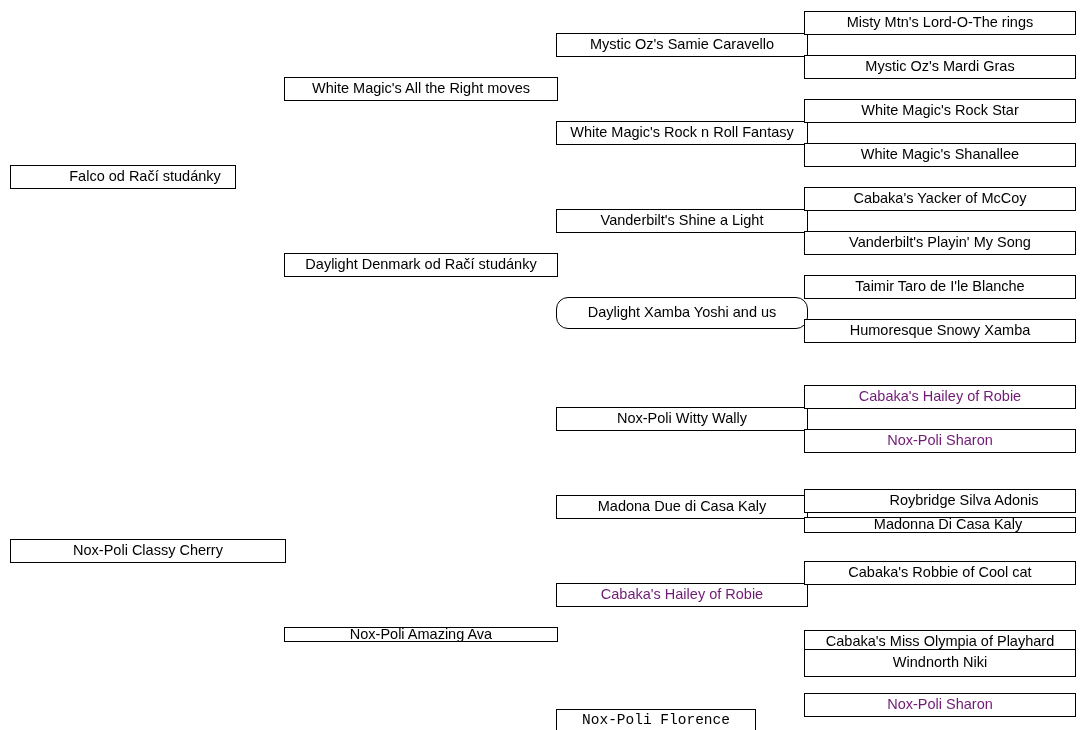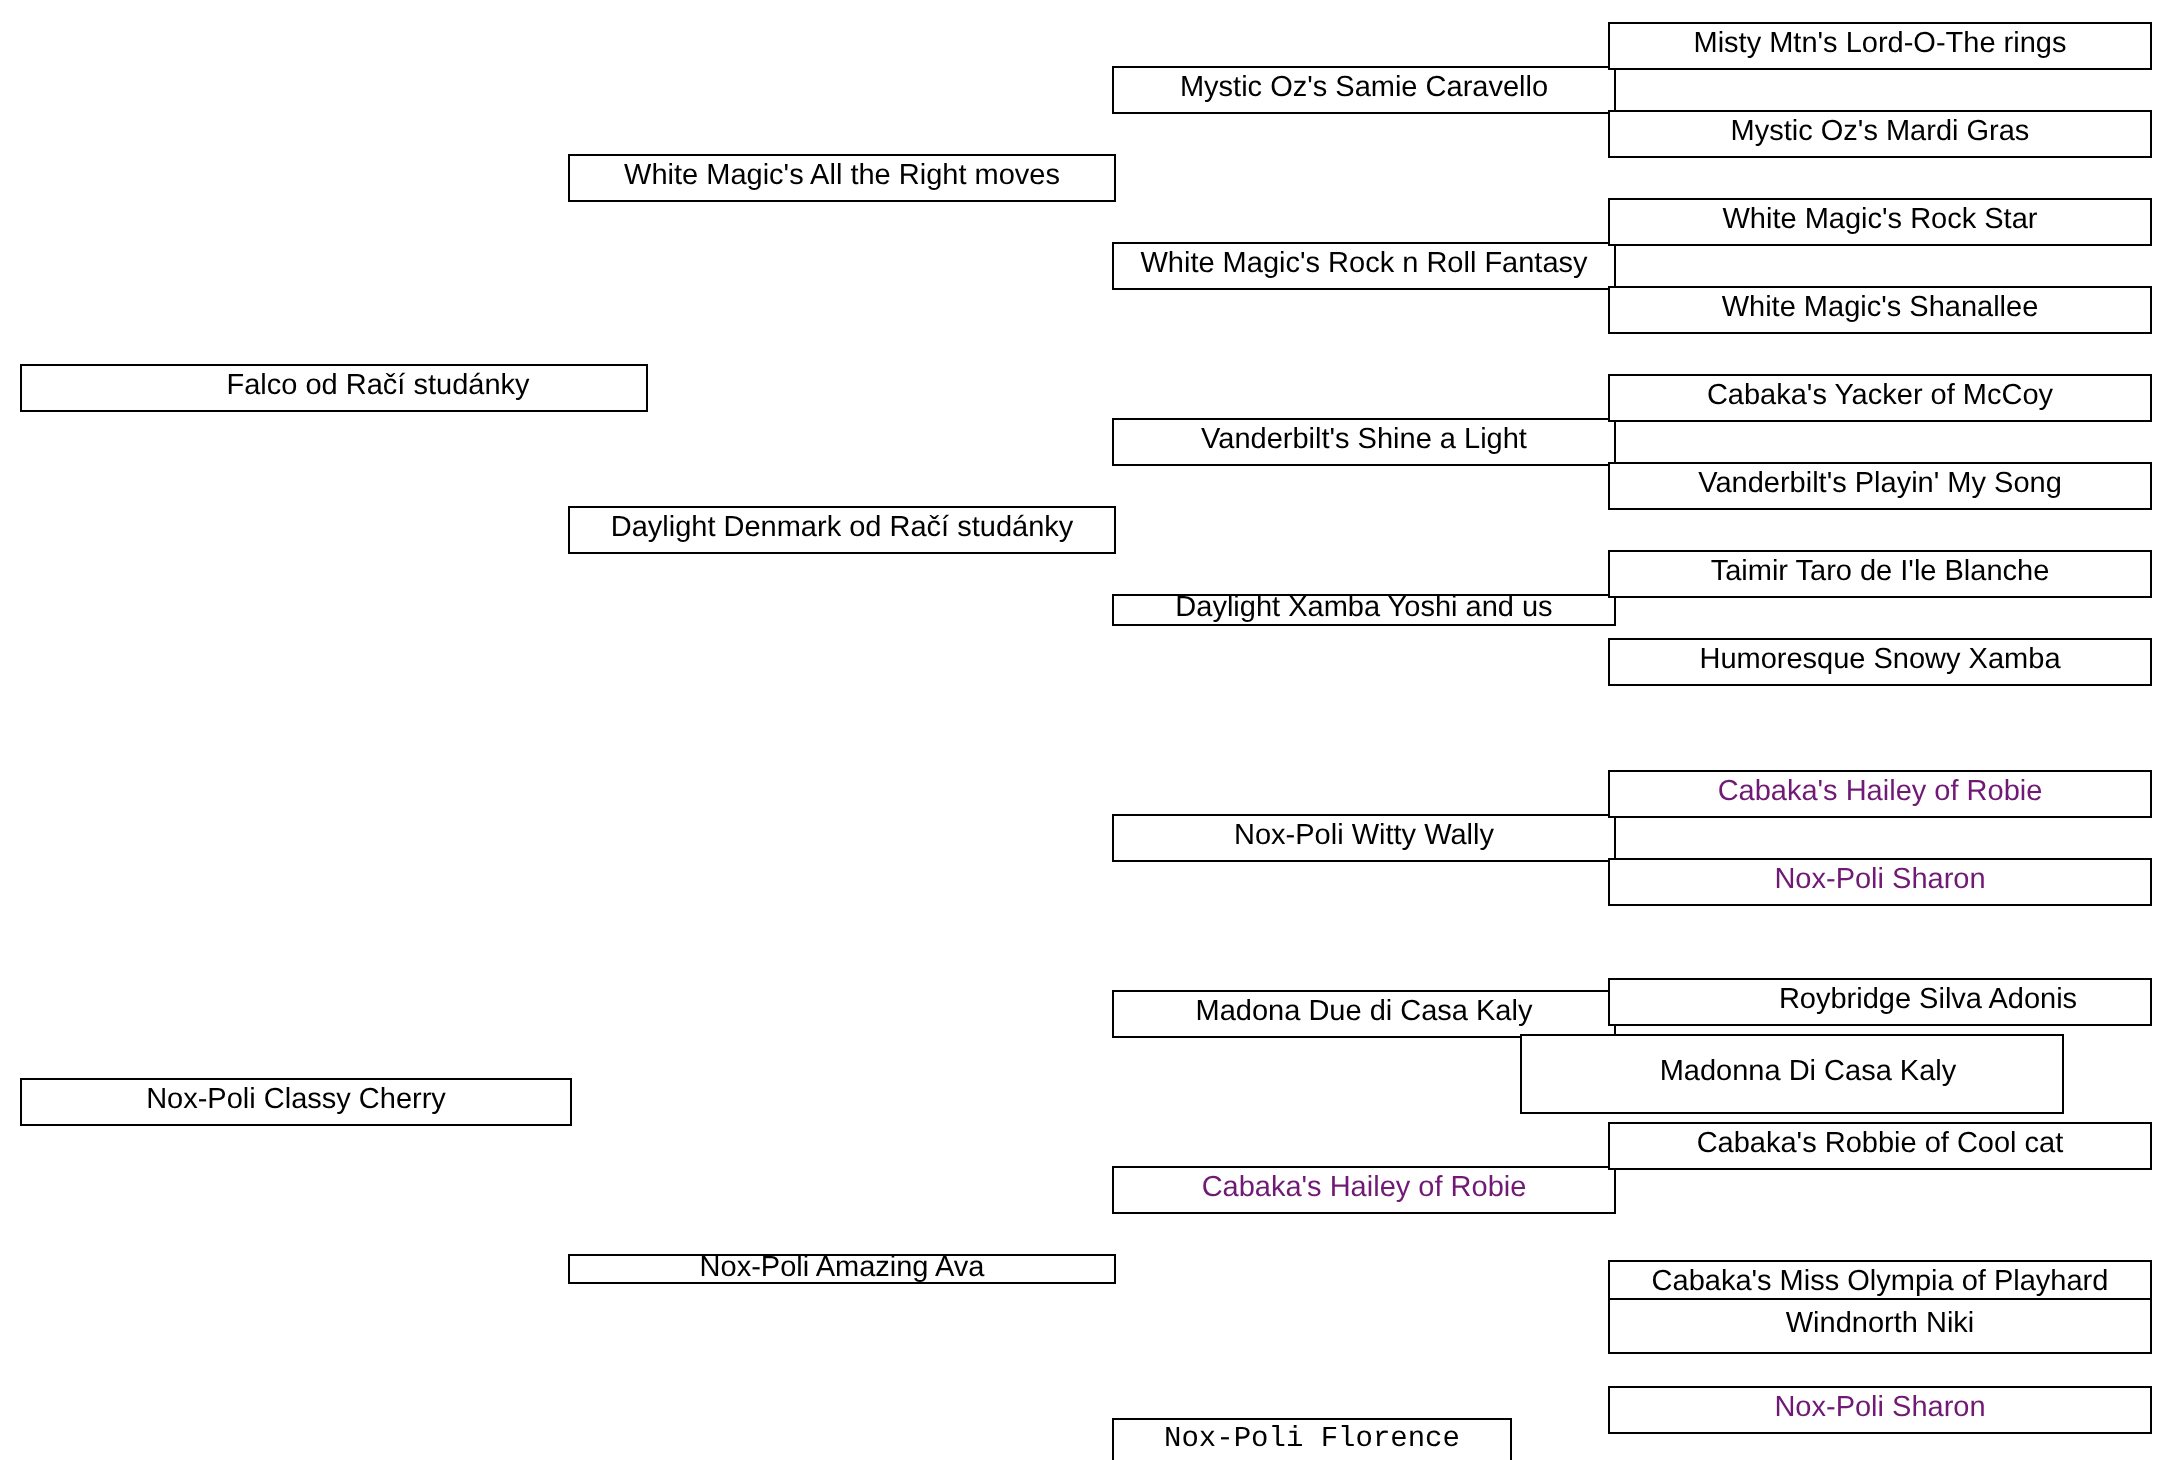--- a/index.html
+++ b/index.html
@@ -35,42 +35,42 @@
     overflow: hidden;
   }
   .node.highlight {
     color: #701a75;
   }
 </style>
 </head>
 <body>
 
 <div id="pedigree">
-    <div class="node" style="left: 10px; top: 182px; width: 314px; height: 24px; padding-left: 44px;">Falco od Račí studánky</div>
+    <div class="node" style="left: 10px; top: 165px; width: 226px; height: 24px; padding-left: 44px;">Falco od Račí studánky</div>
     <div class="node" style="left: 284px; top: 77px; width: 274px; height: 24px;">White Magic's All the Right moves</div>
     <div class="node" style="left: 284px; top: 253px; width: 274px; height: 24px;">Daylight Denmark od Račí studánky</div>
     <div class="node" style="left: 556px; top: 33px; width: 252px; height: 24px;">Mystic Oz's Samie Caravello</div>
     <div class="node" style="left: 556px; top: 121px; width: 252px; height: 24px;">White Magic's Rock n Roll Fantasy</div>
     <div class="node" style="left: 556px; top: 209px; width: 252px; height: 24px;">Vanderbilt's Shine a Light</div>
-    <div class="node" style="left: 556px; top: 297px; width: 252px; height: 16px;">Daylight Xamba Yoshi and us</div>
+    <div class="node" style="left: 556px; top: 297px; width: 252px; height: 32px; border-radius: 12px;">Daylight Xamba Yoshi and us</div>
     <div class="node" style="left: 804px; top: 11px; width: 272px; height: 24px;">Misty Mtn's Lord-O-The rings</div>
     <div class="node" style="left: 804px; top: 55px; width: 272px; height: 24px;">Mystic Oz's Mardi Gras</div>
     <div class="node" style="left: 804px; top: 99px; width: 272px; height: 24px;">White Magic's Rock Star</div>
     <div class="node" style="left: 804px; top: 143px; width: 272px; height: 24px;">White Magic's Shanallee</div>
     <div class="node" style="left: 804px; top: 187px; width: 272px; height: 24px;">Cabaka's Yacker of McCoy</div>
     <div class="node" style="left: 804px; top: 231px; width: 272px; height: 24px;">Vanderbilt's Playin' My Song</div>
     <div class="node" style="left: 804px; top: 275px; width: 272px; height: 24px;">Taimir Taro de I'le Blanche</div>
     <div class="node" style="left: 804px; top: 319px; width: 272px; height: 24px;">Humoresque Snowy Xamba</div>
     <div class="node" style="left: 10px; top: 539px; width: 276px; height: 24px;">Nox-Poli Classy Cherry</div>
     <div class="node" style="left: 284px; top: 627px; width: 274px; height: 15px;">Nox-Poli Amazing Ava</div>
     <div class="node" style="left: 556px; top: 407px; width: 252px; height: 24px;">Nox-Poli Witty Wally</div>
     <div class="node" style="left: 556px; top: 495px; width: 252px; height: 24px;">Madona Due di Casa Kaly</div>
     <div class="node highlight" style="left: 556px; top: 583px; width: 252px; height: 24px;">Cabaka's Hailey of Robie</div>
     <div class="node" style="left: 556px; top: 709px; width: 200px; height: 24px; font-family: Liberation Mono, monospace;">Nox-Poli Florence</div>
     <div class="node highlight" style="left: 804px; top: 385px; width: 272px; height: 24px;">Cabaka's Hailey of Robie</div>
     <div class="node highlight" style="left: 804px; top: 429px; width: 272px; height: 24px;">Nox-Poli Sharon</div>
     <div class="node" style="left: 804px; top: 489px; width: 272px; height: 24px; padding-left: 48px;">Roybridge Silva Adonis</div>
-    <div class="node" style="left: 760px; top: 517px; width: 272px; height: 40px; padding-left: 16px;">Madonna Di Casa Kaly</div>
+    <div class="node" style="left: 804px; top: 517px; width: 272px; height: 16px; padding-left: 16px;">Madonna Di Casa Kaly</div>
     <div class="node" style="left: 804px; top: 561px; width: 272px; height: 24px;">Cabaka's Robbie of Cool cat</div>
     <div class="node" style="left: 804px; top: 630px; width: 272px; height: 24px;">Cabaka's Miss Olympia of Playhard</div>
     <div class="node" style="left: 804px; top: 649px; width: 272px; height: 28px;">Windnorth Niki</div>
     <div class="node highlight" style="left: 804px; top: 693px; width: 272px; height: 24px;">Nox-Poli Sharon</div>
   </div>
 
 </body></html>

